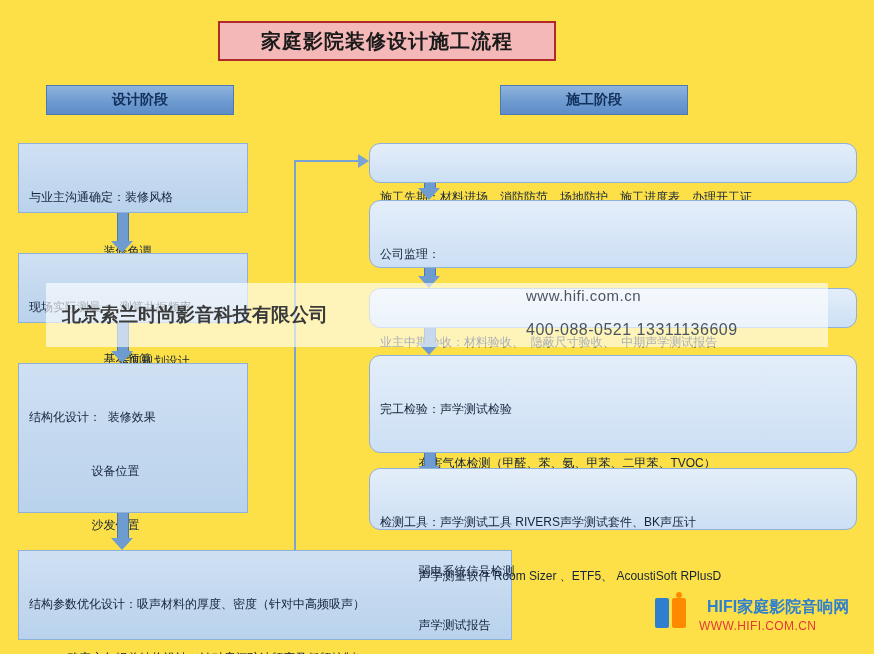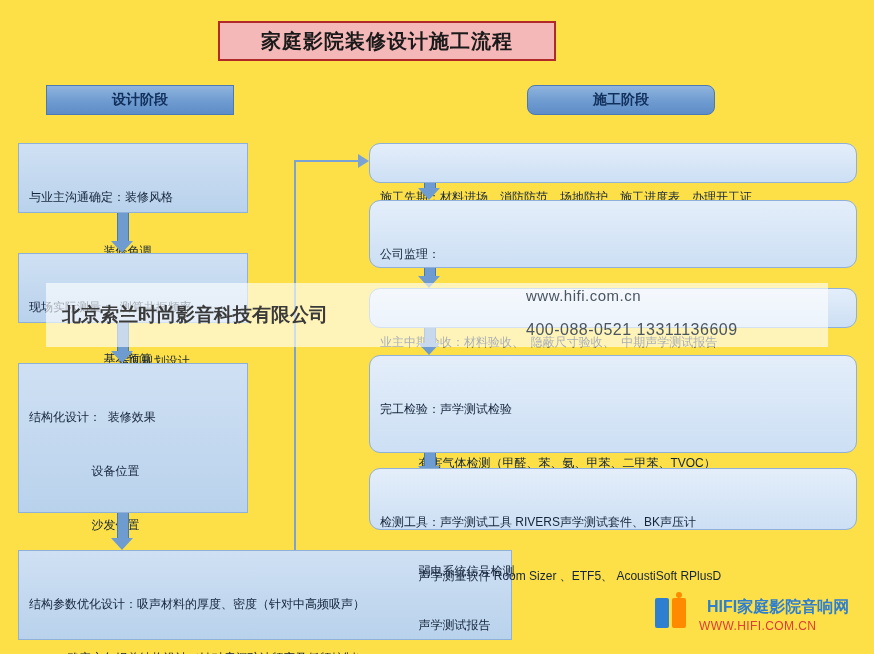--- a/index.html
+++ b/index.html
@@ -49,21 +49,21 @@
     align-items: center;
     justify-content: center;
     box-sizing: border-box;
   }
   .phase-box span {
     font-size: 14px;
     color: #12305c;
     font-weight: bold;
   }
   #phase-design { left: 46px; top: 85px; width: 188px; }
-  #phase-construction { left: 527px; top: 85px; width: 188px; border-radius: 8px; }
+  #phase-construction { left: 500px; top: 85px; width: 188px; }
 
   
   .node {
     position: absolute;
     box-sizing: border-box;
     border: 1px solid #8fb0d8;
     font-size: 12px;
     color: #14243a;
     line-height: 18px;
     padding: 8px 10px;

